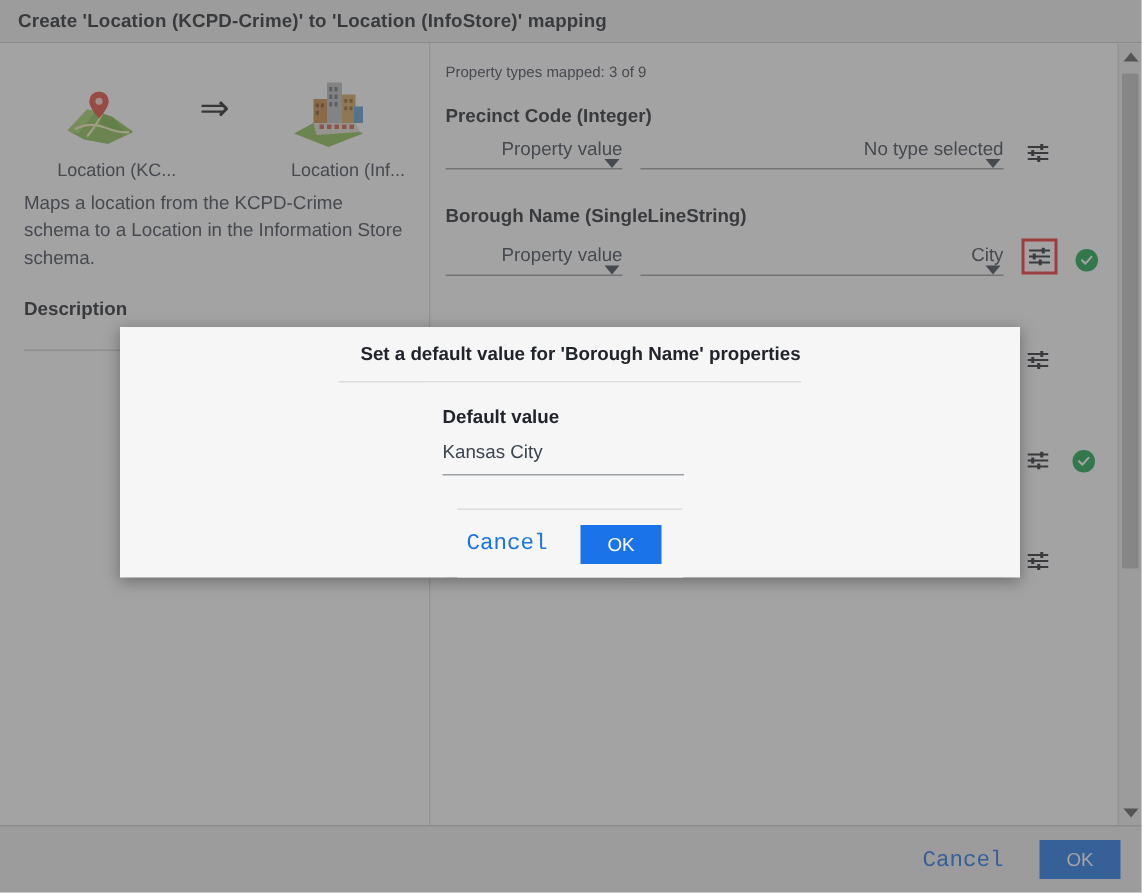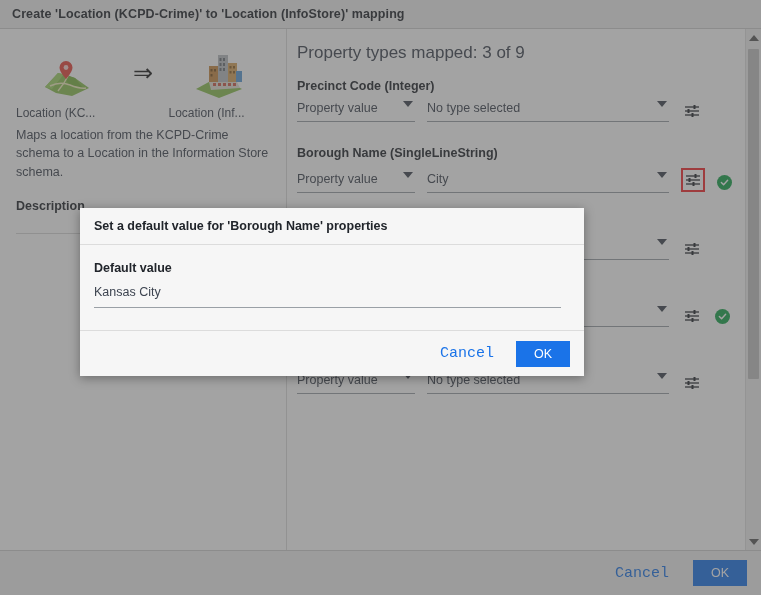--- a/index.html
+++ b/index.html
@@ -57,21 +57,21 @@
   }
   #entity-row {
     display: flex;
     align-items: flex-start;
     justify-content: center;
     gap: 6px;
     padding-top: 4px;
   }
   .entity {
     width: 104px;
-    text-align: left;
+    text-align: right;
   }
   .entity-icon {
     height: 52px;
     display: flex;
     align-items: flex-end;
     justify-content: center;
   }
   .entity-label {
     font-size: 12px;
     color: #3d4450;
@@ -116,21 +116,21 @@
     background: #ffffff;
   }
   #right-scroll-area {
     flex: 1;
     padding: 14px 0 0 10px;
     box-sizing: border-box;
     min-width: 0;
     overflow: hidden;
   }
   #mapped-count {
-    font-size: 17px;
+    font-size: 10px;
     color: #3d4450;
     margin-bottom: 16px;
   }
 
   .prop-row { margin-bottom: 24px; }
   .prop-name {
     font-size: 12.5px;
     font-weight: bold;
     color: #21252b;
     margin-bottom: 8px;
@@ -138,22 +138,23 @@
   .prop-controls {
     display: flex;
     align-items: flex-end;
     gap: 12px;
   }
   .select {
     position: relative;
     border-bottom: 1px solid #9aa0a6;
     height: 21px;
     display: flex;
-    align-items: flex-start;
-    box-sizing: border-box;
+    align-items: flex-end;
+    box-sizing: border-box;
+    flex-direction: column;
   }
   .select .sel-text {
     font-size: 12.5px;
     color: #3d4450;
     white-space: nowrap;
     overflow: hidden;
     text-overflow: ellipsis;
     flex: 1;
   }
   .select .caret {
@@ -269,27 +270,28 @@
     position: absolute;
     inset: 0;
     background: rgba(78, 78, 78, 0.52);
     z-index: 50;
   }
 
   
   #modal-dialog {
     position: absolute;
     left: 80px;
-    top: 208px;
-    width: 504px;
+    top: 218px;
+    width: 600px;
     background: #f6f6f6;
     box-shadow: 0 2px 10px rgba(0,0,0,0.35);
     z-index: 100;
     display: flex;
     flex-direction: column;
+    align-items: center;
   }
   #modal-header {
     height: 37px;
     display: flex;
     align-items: center;
     padding-left: 14px;
     font-size: 12.5px;
     font-weight: bold;
     color: #21252b;
     border-bottom: 1px solid #dcdcdc;

